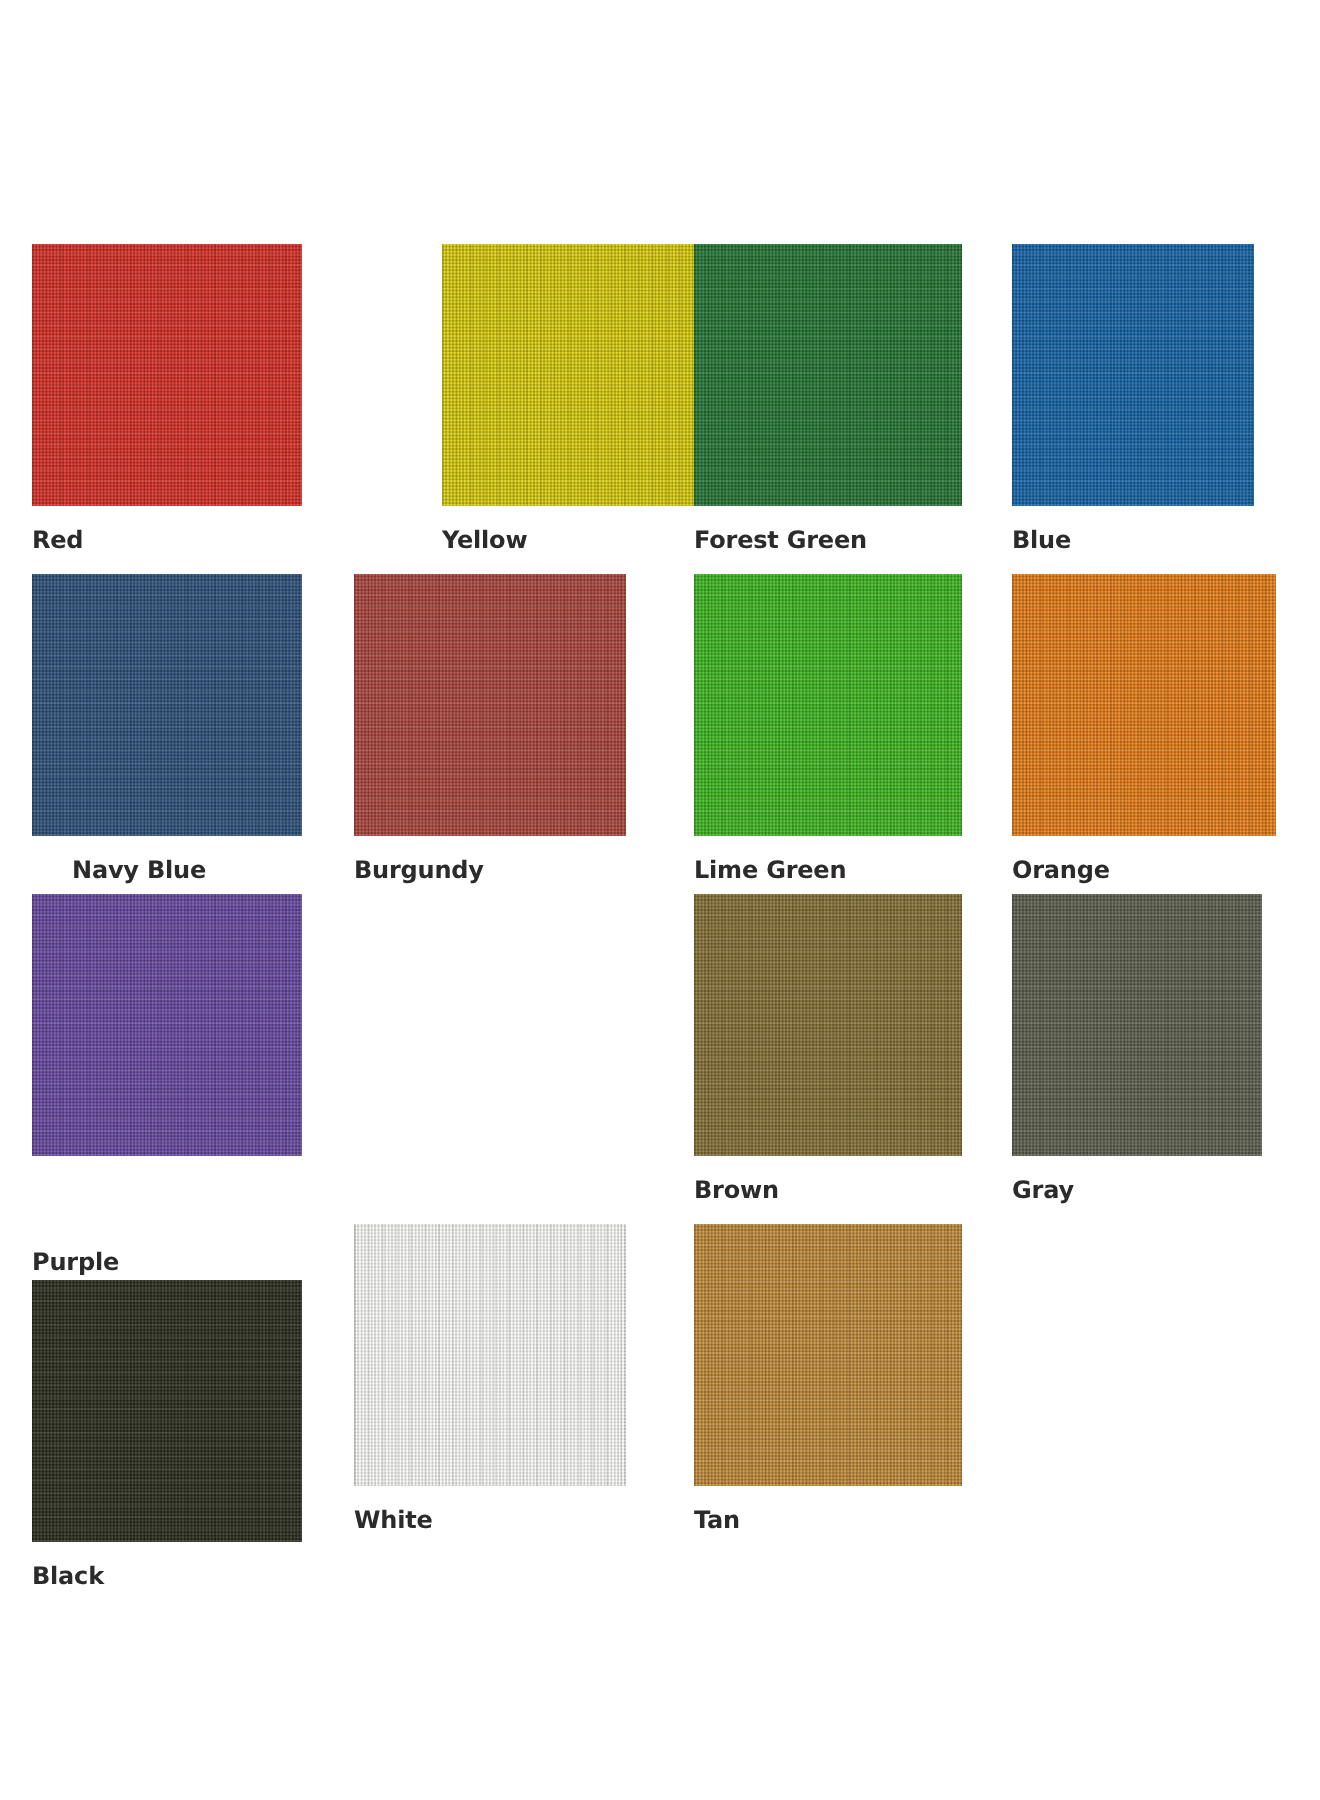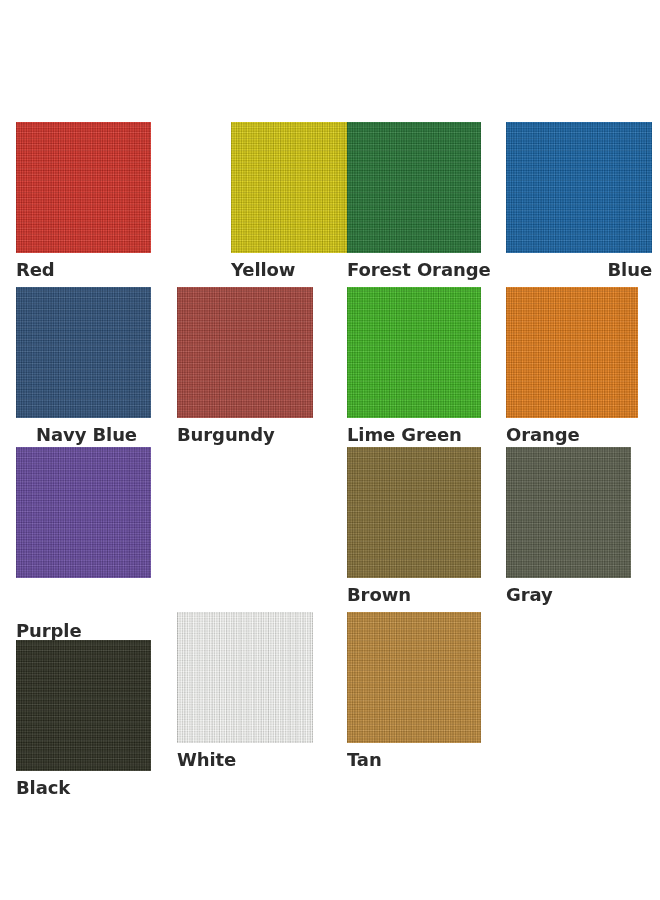--- a/index.html
+++ b/index.html
@@ -90,44 +90,44 @@
         rgba(0,0,0,0.075) 0.7px,
         rgba(255,255,255,0.5) 0.7px,
         rgba(255,255,255,0.5) 1.7px);
     background-size: 1.7px 1.7px, 1.7px 1.7px;
   }
 
   
   .swatch-label {
     font-family: "DejaVu Sans", "Liberation Sans", sans-serif;
     font-weight: bold;
-    font-size: 18px;
+    font-size: 12px;
     line-height: 20px;
     letter-spacing: -0.1px;
     white-space: nowrap;
     padding-top: 7px;
   }
 </style>
 </head>
 <body>
 
 <div id="swatch-chart" style="background: rgb(255, 255, 255);">
     <div class="swatch-cell" style="left: 16px; top: 122px; width: 135px;">
       <div class="swatch-chip" title="Red" style="height: 131px; background-color: rgb(224, 49, 39);"></div>
       <div class="swatch-label" style="color: rgb(43, 43, 43);">Red</div>
     </div>
-    <div class="swatch-cell" style="left: 187px; top: 122px; width: 132px; padding-left: 44px;">
+    <div class="swatch-cell" style="left: 177px; top: 122px; width: 132px; padding-left: 44px;">
       <div class="swatch-chip" title="Yellow" style="height: 131px; background-color: rgb(226, 213, 13);"></div>
       <div class="swatch-label" style="color: rgb(43, 43, 43);">Yellow</div>
     </div>
     <div class="swatch-cell" style="left: 347px; top: 122px; width: 134px;">
       <div class="swatch-chip" title="Forest Green" style="height: 131px; background-color: rgb(37, 122, 54);"></div>
-      <div class="swatch-label" style="color: rgb(43, 43, 43);">Forest Orange</div>
+      <div class="swatch-label" style="color: rgb(43, 43, 43);">Forest Green</div>
     </div>
-    <div class="swatch-cell" style="left: 506px; top: 122px; width: 146px; text-align: right;">
+    <div class="swatch-cell" style="left: 506px; top: 122px; width: 121px;">
       <div class="swatch-chip" title="Blue" style="height: 131px; background-color: rgb(21, 104, 174);"></div>
       <div class="swatch-label" style="color: rgb(43, 43, 43);">Blue</div>
     </div>
     <div class="swatch-cell" style="left: 16px; top: 287px; width: 135px;">
       <div class="swatch-chip" title="Navy Blue" style="height: 131px; background-color: rgb(47, 84, 128);"></div>
       <div class="swatch-label" style="color: rgb(43, 43, 43); margin-left: 20px;">Navy Blue</div>
     </div>
     <div class="swatch-cell" style="left: 177px; top: 287px; width: 136px;">
       <div class="swatch-chip" title="Burgundy" style="height: 131px; background-color: rgb(178, 72, 63);"></div>
       <div class="swatch-label" style="color: rgb(43, 43, 43);">Burgundy</div>

